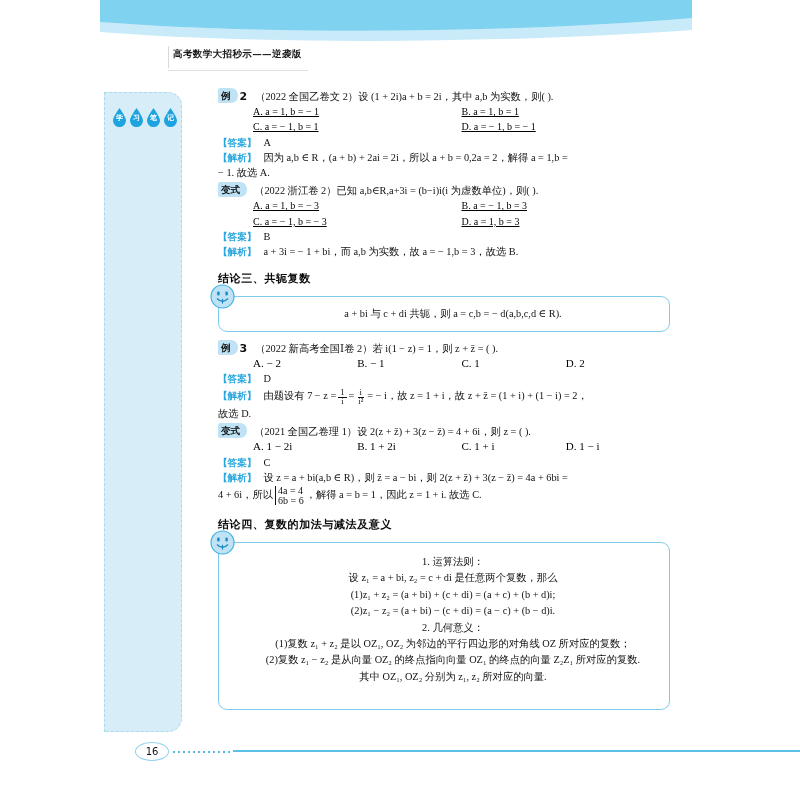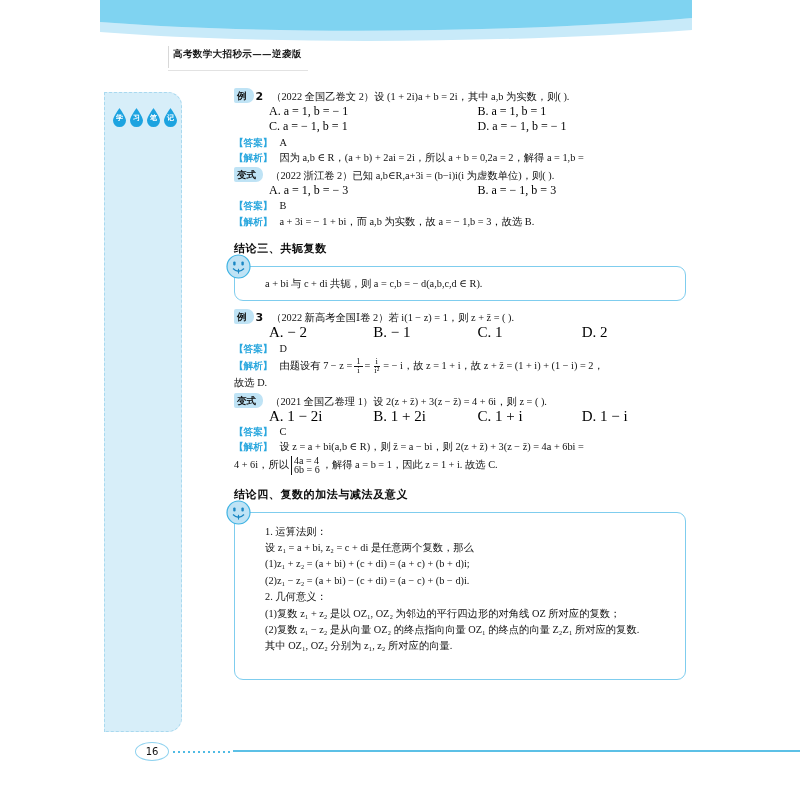--- a/index.html
+++ b/index.html
@@ -81,21 +81,21 @@
     font-family: "DejaVu Sans", sans-serif;
     font-size: 7px;
     font-weight: bold;
     color: #ffffff;
     line-height: 10px;
   }
 
   
   .column {
     position: absolute;
-    left: 234px; top: 88px;
+    left: 218px; top: 88px;
     width: 452px;
   }
 
   .blk { margin-bottom: 2px; }
 
   .line {
     font-size: 10.3px;
     line-height: 15.2px;
     color: #111;
     white-space: nowrap;
@@ -128,28 +128,29 @@
     font-family: "DejaVu Sans", sans-serif;
     font-size: 9.6px;
     font-weight: bold;
     margin-right: 7px;
   }
 
   
   .opts {
     display: flex;
     padding-left: 35px;
-    font-size: 12px;
+    font-size: 10px;
     line-height: 15.2px;
+    text-decoration: underline;
   }
   .opts > span { width: 50%; }
   .opts4 {
     display: flex;
     padding-left: 35px;
-    font-size: 15px;
+    font-size: 11px;
     line-height: 15.2px;
   }
   .opts4 > span { width: 25%; }
 
   
   .concl-head {
     font-family: "DejaVu Sans", sans-serif;
     font-size: 11px;
     font-weight: bold;
     color: #0a0a0a;
@@ -164,21 +165,21 @@
     border-radius: 9px;
     padding: 9px 12px 8px 30px;
     margin-bottom: 4px;
     background: #ffffff;
   }
   .smiley {
     position: absolute;
     left: -9px; top: -13px;
     width: 25px; height: 25px;
   }
-  .concl-box .line { line-height: 16.4px; }
+  .concl-box .line { line-height: 16.4px; text-align: center; }
 
   
   .folio-wrap {
     position: absolute;
     left: 135px; top: 742px;
     width: 560px; height: 22px;
   }
   .folio-oval {
     position: absolute;
     left: 0; top: 0;
@@ -290,29 +291,34 @@
       <div class="opts">
         <span>C. a = − 1, b = 1</span>
         <span>D. a = − 1, b = − 1</span>
       </div>
       <div class="line">
         <span class="tag">【答案】</span><span>A</span>
       </div>
       <div class="line">
         <span class="tag">【解析】</span><span>因为 a,b ∈ R，(a + b) + 2ai = 2i，所以 a + b = 0,2a = 2，解得 a = 1,b =</span>
       </div>
+      <div class="line">− 1. 故选 A.</div>
     </div>
 
     <div class="blk">
       <div class="line">
         <span class="chip arrow">变式</span>&nbsp;&nbsp;<span>（2022 浙江卷 2）已知 a,b∈R,a+3i = (b−i)i(i 为虚数单位)，则(        ).</span>
       </div>
       <div class="opts">
         <span>A. a = 1, b = − 3</span>
         <span>B. a = − 1, b = 3</span>
+      </div>
+      <div class="opts">
+        <span>C. a = − 1, b = − 3</span>
+        <span>D. a = 1, b = 3</span>
       </div>
       <div class="line">
         <span class="tag">【答案】</span><span>B</span>
       </div>
       <div class="line">
         <span class="tag">【解析】</span><span>a + 3i = − 1 + bi，而 a,b 为实数，故 a = − 1,b = 3，故选 B.</span>
       </div>
     </div>
 
     <div class="concl-head">结论三、共轭复数</div>

